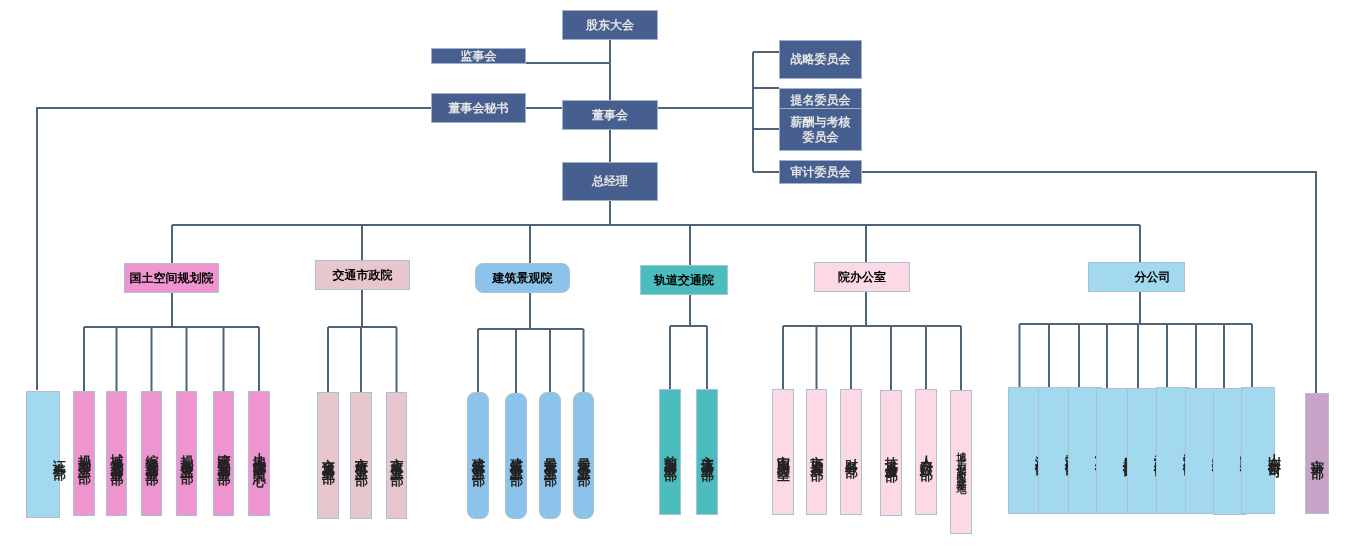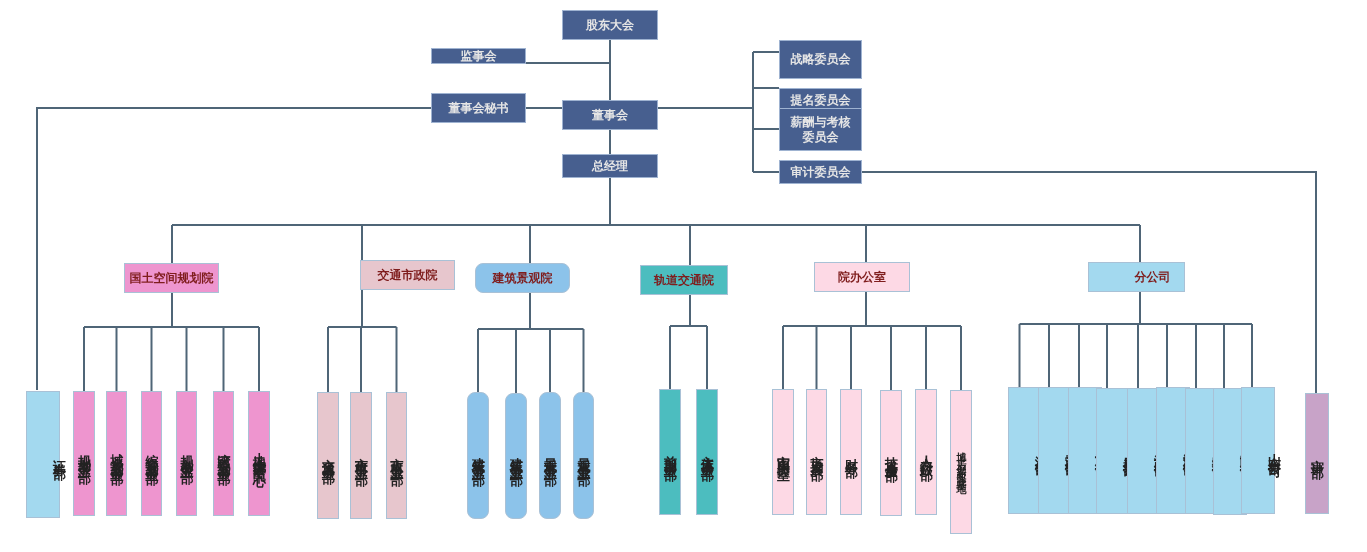--- a/index.html
+++ b/index.html
@@ -3,21 +3,21 @@
 <meta charset="utf-8">
 <style>
   html, body { margin:0; padding:0; background:#ffffff; }
   body { width:1367px; height:552px; position:relative; overflow:hidden;
          font-family:"DejaVu Sans", sans-serif; }
   #lines { position:absolute; left:0; top:0; width:1367px; height:552px; }
   #lines line, #lines polyline { stroke:#4f6577; stroke-width:2; fill:none; }
   .box { position:absolute; box-sizing:border-box; display:flex; align-items:center;
          justify-content:center; text-align:center; font-weight:bold; }
   .top { background:#475f8f; border:1.5px solid #9fb3d1; color:#e5e5e5; font-size:12px; line-height:15px; }
-  .l2 { font-size:12px; color:#7f1d1d; border:1.5px solid #a9c1d6; }
+  .l2 { font-size:12px; color:#000000; border:1.5px solid #a9c1d6; }
   .leaf { font-size:13px; color:#222; border:1.5px solid #a9c1d6; writing-mode:vertical-rl;
           text-orientation:upright; letter-spacing:3px; line-height:14px; }
   .leaf.small { font-size:10px; letter-spacing:4px; }
   .c-pink { background:#ee95cf; }
   .c-rose { background:#e7c6cd; }
   .c-blue { background:#8cc3ea;border-radius:8px; }
   .c-teal { background:#4cbdbf; }
   .c-lpink { background:#fdd9e5; }
   .c-sky { background:#a3d9ef;padding-left:32px; }
   .c-mauve { background:#c8a3c8; }
@@ -97,21 +97,21 @@
   </div>
 <div class="box top" style="left:431px;top:48px;width:95px;height:16px;">
   <span>监事会</span>
   </div>
 <div class="box top" style="left:431px;top:93px;width:95px;height:30px;">
   <span>董事会秘书</span>
   </div>
 <div class="box top" style="left:562px;top:93px;width:96px;height:30px;margin-top:7px;">
   <span>董事会</span>
   </div>
-<div class="box top" style="left:562px;top:154px;width:96px;height:24px;">
+<div class="box top" style="left:562px;top:162px;width:96px;height:39px;">
   <span>总经理</span>
   </div>
 
 <div class="box top" style="left:779px;top:40px;width:83px;height:39px;">
   <span>战略委员会</span>
   </div>
 <div class="box top" style="left:779px;top:88px;width:83px;height:24px;">
   <span>提名委员会</span>
   </div>
 <div class="box top" style="left:779px;top:108px;width:83px;height:43px;flex-direction:column;">
@@ -144,21 +144,21 @@
     </div>
     <div class="box leaf c-pink" style="left: 176px; top: 391px; width: 21px; height: 125px;">
       <span>规划事业三部</span>
     </div>
     <div class="box leaf c-pink" style="left: 213px; top: 391px; width: 21px; height: 125px;">
       <span>湾区规划事业部</span>
     </div>
     <div class="box leaf c-pink" style="left: 248px; top: 391px; width: 22px; height: 125px;">
       <span>土地统筹研究中心</span>
     </div>
-    <div class="box l2 c-rose" style="left: 315px; top: 260px; width: 95px; height: 30px; margin-left: 45px;">
+    <div class="box l2 c-rose" style="left: 315px; top: 260px; width: 95px; height: 30px;">
       <span>交通市政院</span>
     </div>
     <div class="box leaf c-rose" style="left: 317px; top: 392px; width: 22px; height: 127px;">
       <span>交通事业部</span>
     </div>
     <div class="box leaf c-rose" style="left: 350px; top: 392px; width: 22px; height: 127px;">
       <span>市政事业一部</span>
     </div>
     <div class="box leaf c-rose" style="left: 386px; top: 392px; width: 21px; height: 127px;">
       <span>市政事业二部</span>

